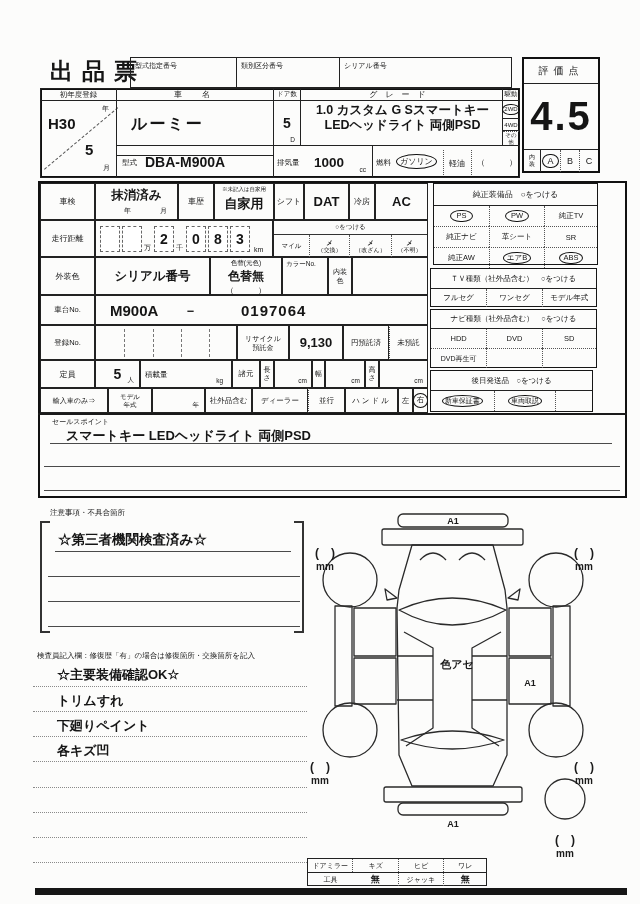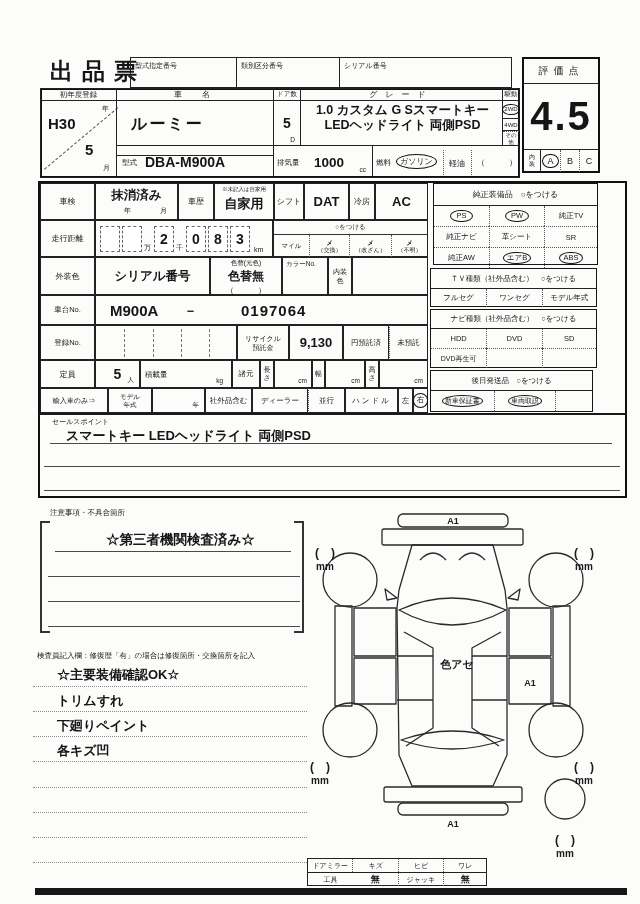--- a/index.html
+++ b/index.html
@@ -287,21 +287,21 @@
   <div class="hl2" style="left:38px;top:413px;width:589px;"></div>
   <span class="a s7" style="left:52px;top:417px;">セールスポイント</span>
   <div class="a bold" style="left:66px;top:427px;font-size:13px;">スマートキー LEDヘッドライト 両側PSD</div>
   <div class="hl" style="left:50px;top:443px;width:562px;"></div>
   <div class="hl" style="left:44px;top:466px;width:576px;"></div>
   <div class="hl" style="left:44px;top:490px;width:576px;"></div>
 
   <span class="a s75" style="left:50px;top:508px;">注意事項・不具合箇所</span>
   <div class="a" style="left:40px;top:521px;width:10px;height:112px;border-left:2px solid #333;border-top:2px solid #333;border-bottom:2px solid #333;"></div>
   <div class="a" style="left:294px;top:521px;width:10px;height:112px;border-right:2px solid #333;border-top:2px solid #333;border-bottom:2px solid #333;"></div>
-  <div class="a bold" style="left:58px;top:531px;font-size:13.5px;margin-left:48px;">☆第三者機関検査済み☆</div>
+  <div class="a bold" style="left:58px;top:531px;font-size:13.5px;">☆第三者機関検査済み☆</div>
   <div class="hl" style="left:55px;top:551px;width:236px;"></div>
   <div class="hl" style="left:48px;top:576px;width:252px;"></div>
   <div class="hl" style="left:48px;top:601px;width:252px;"></div>
   <div class="hl" style="left:48px;top:626px;width:252px;"></div>
 
   <div class="a s75" style="left:37px;top:651px;">検査員記入欄：修復歴「有」の場合は修復箇所・交換箇所を記入</div>
   <div class="a bold" style="left:57px;top:666px;font-size:13px;">☆主要装備確認OK☆</div>
   <div class="dl" style="left:33px;top:686px;width:274px;"></div>
   <div class="a bold" style="left:57px;top:692px;font-size:13px;">トリムすれ</div>
   <div class="dl" style="left:33px;top:711px;width:274px;"></div>

